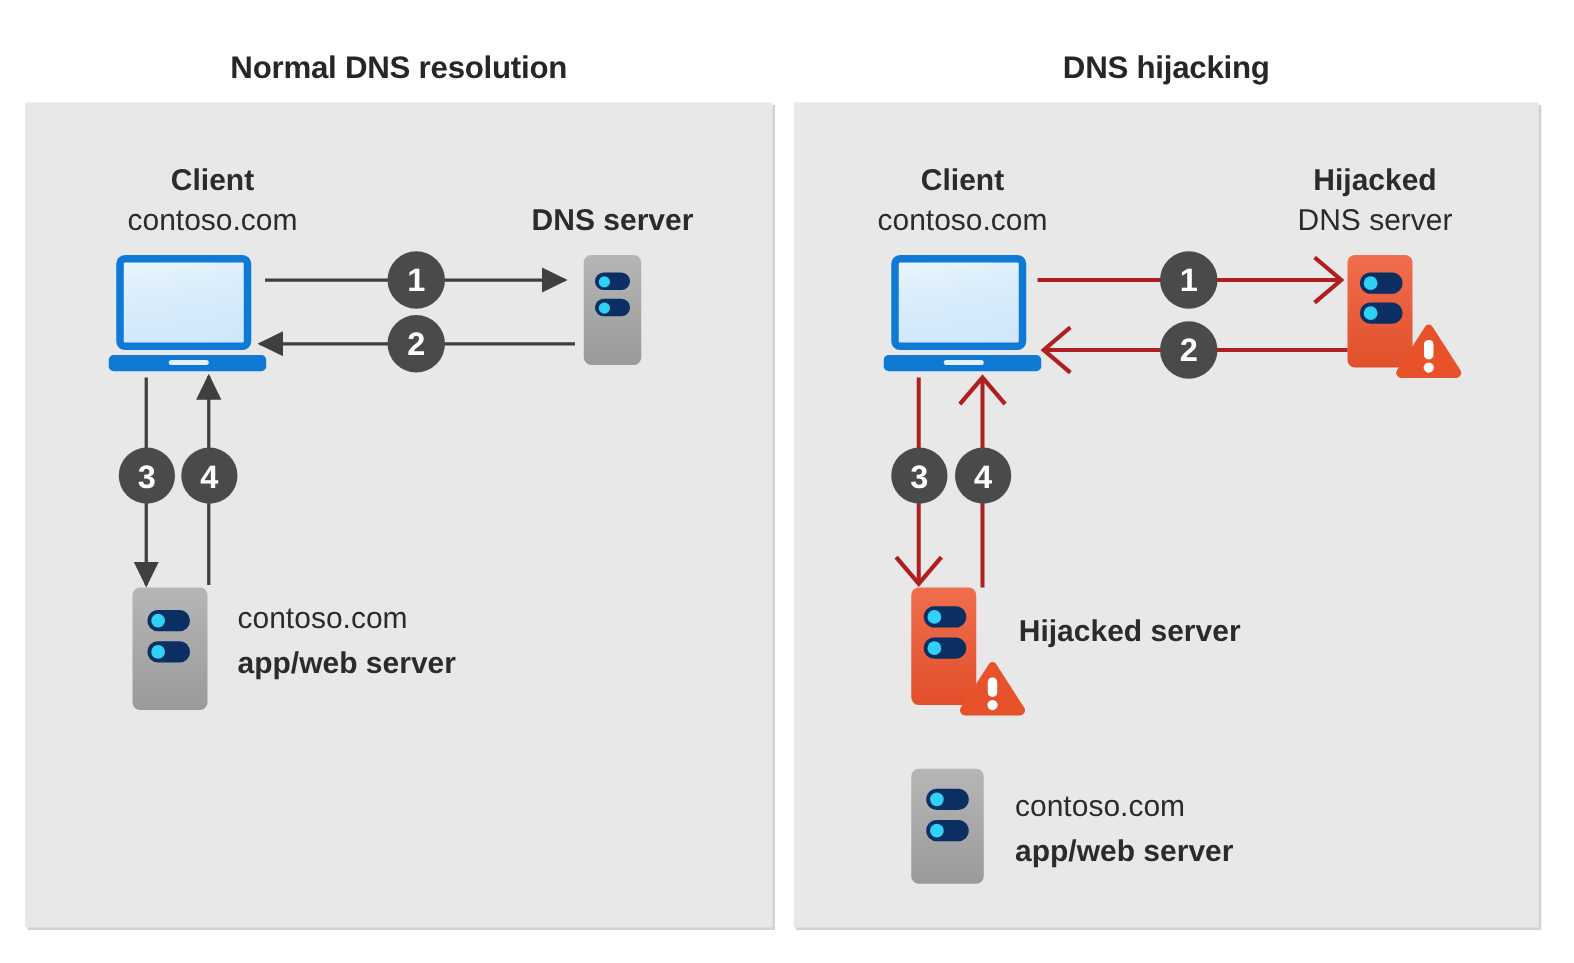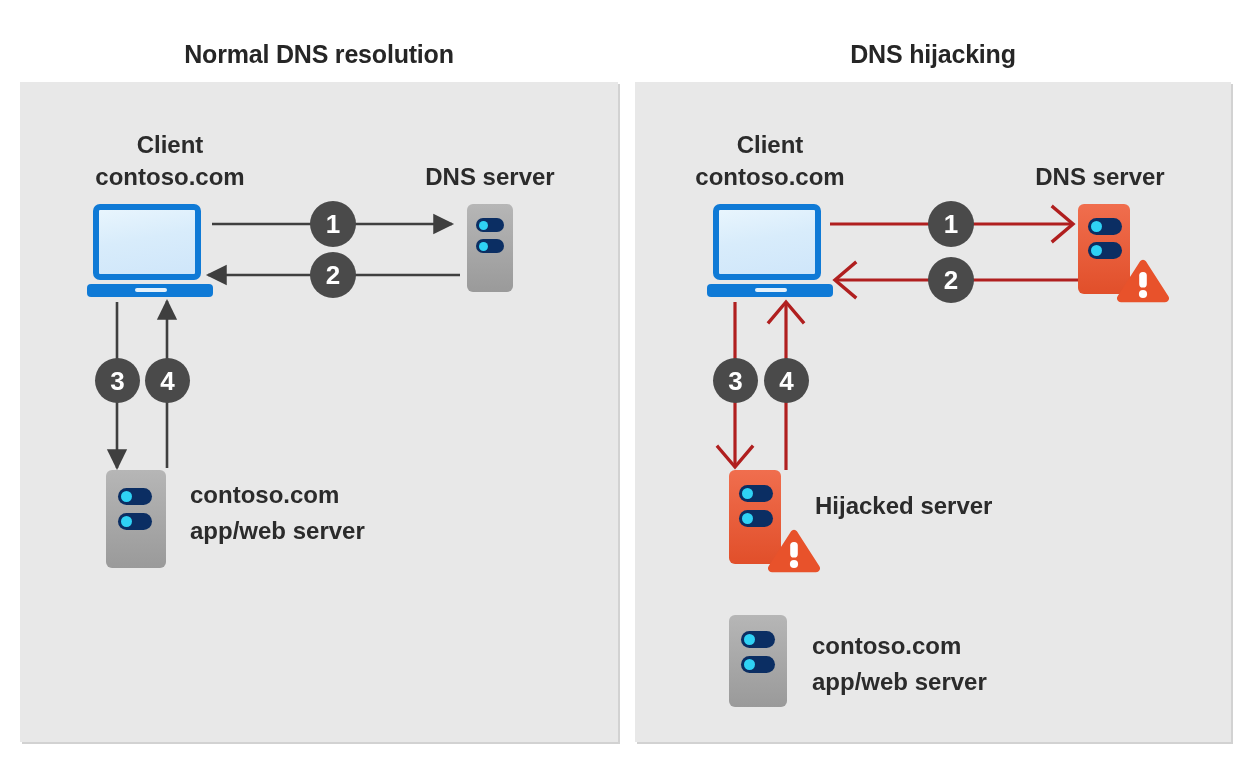--- a/index.html
+++ b/index.html
@@ -45,21 +45,21 @@
   #panel-right { left: 635px; top: 82px; width: 596px; height: 660px; }
 
   
   .lbl {
     position: absolute;
     white-space: nowrap;
     line-height: 1.16;
   }
   .lbl.center { text-align: center; }
   .lbl.bold   { font-weight: bold; }
-  .t23 { font-size: 24px; font-weight: bold; }
+  .t23 { font-size: 24px; }
 
   
   .laptop { position: absolute; }
   .laptop .lid {
     position: absolute;
     left: 6px; top: 0;
     width: 108px; height: 76px;
     border: 6px solid #0f7ad6;
     border-radius: 7px;
     background: linear-gradient(170deg, #e8f5fd 0%, #d8ecfb 45%, #cfe6fa 100%);
@@ -178,20 +178,21 @@
 
     <div class="lbl center bold t23" style="left:25px; top:49px; width:220px;">Client</div>
     <div class="lbl center t23" style="left:25px; top:81px; width:220px;">contoso.com</div>
 
     <div class="laptop" style="left:72px; top:122px; width:126px; height:96px;">
       <div class="lid"></div>
       <div class="base"></div>
       <div class="notch"></div>
     </div>
 
+    <div class="lbl center bold t23" style="left:355px; top:49px; width:220px;">Hijacked</div>
     <div class="lbl center t23" style="left:355px; top:81px; width:220px;">DNS server</div>
 
     <div class="server red" style="left:443px; top:122px; width:52px; height:90px;">
       <div class="box"></div>
       <div class="pill" style="left:10px; top:14px; width:34px; height:17px;">
         <div class="dot" style="width:11px; height:11px; margin-left:3px;"></div>
       </div>
       <div class="pill" style="left:10px; top:38px; width:34px; height:17px;">
         <div class="dot" style="width:11px; height:11px; margin-left:3px;"></div>
       </div>

